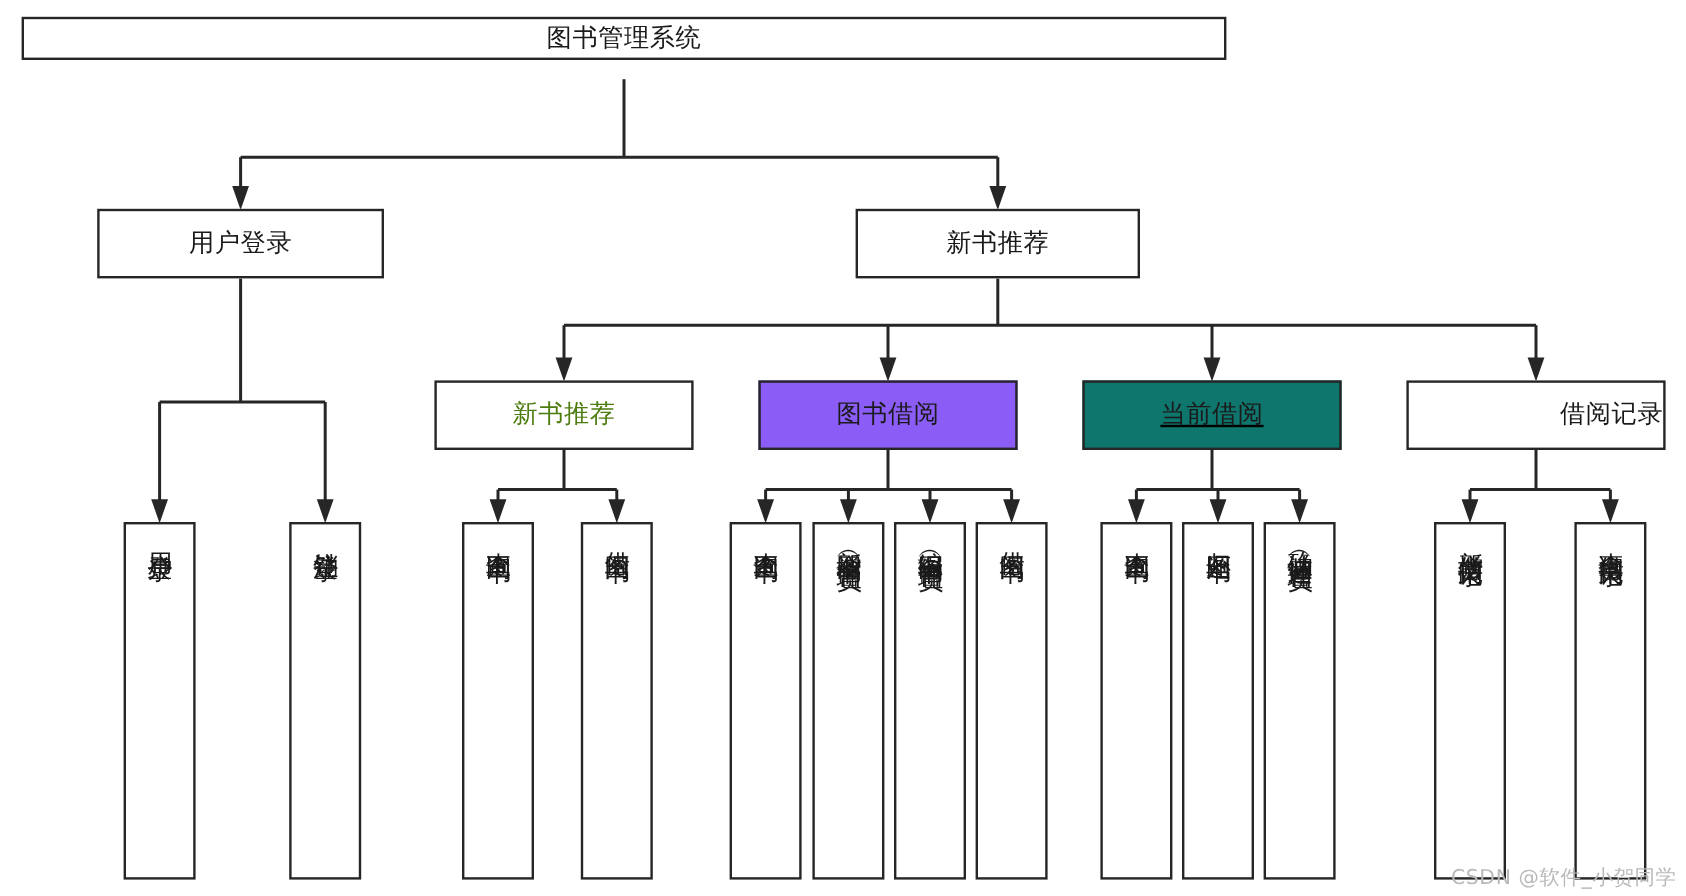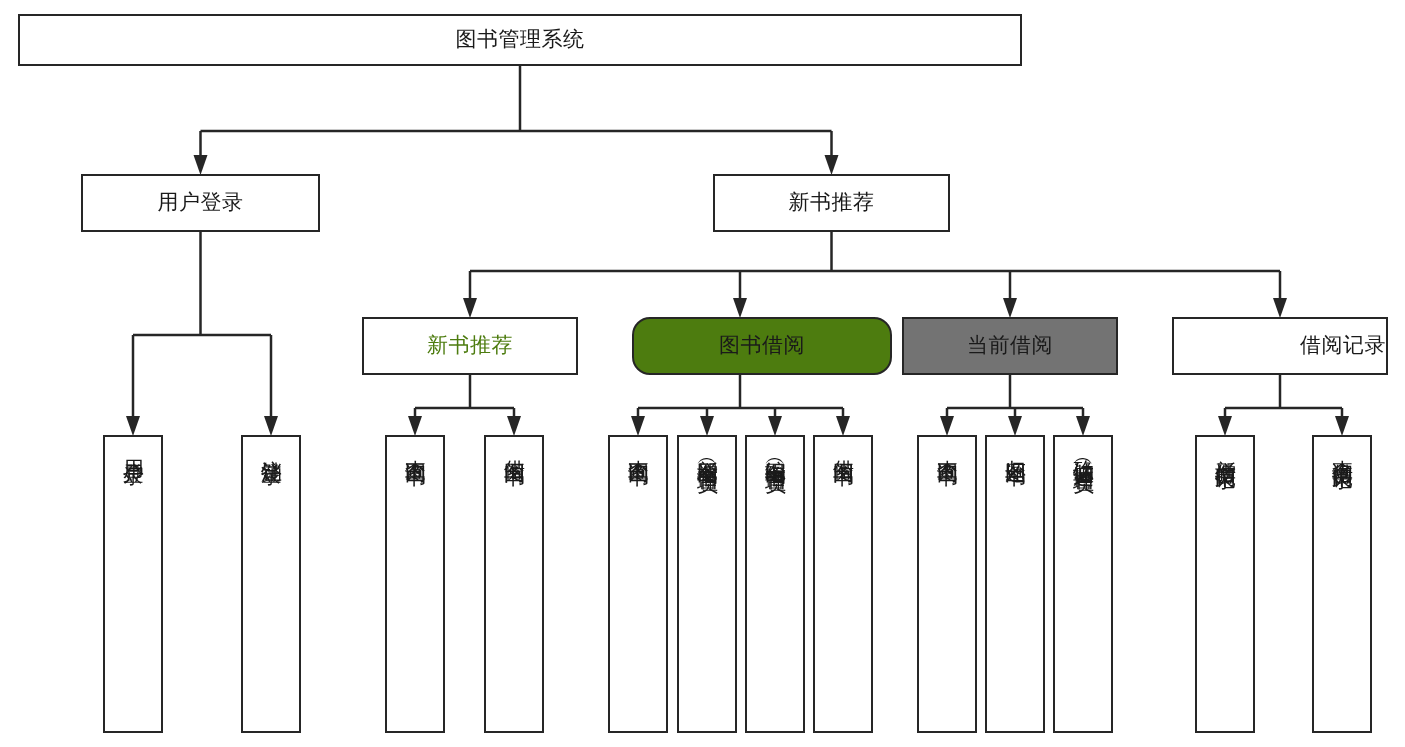--- a/index.html
+++ b/index.html
@@ -123,36 +123,36 @@
       <line x1="1083" y1="408" x2="1083" y2="421" stroke="#262626" stroke-width="2.5"></line>
       <polygon points="1076,416 1090,416 1083,436" fill="#262626"></polygon>
       <line x1="1280" y1="375" x2="1280" y2="408" stroke="#262626" stroke-width="2.5"></line>
       <line x1="1225" y1="408" x2="1342" y2="408" stroke="#262626" stroke-width="2.5"></line>
       <line x1="1225" y1="408" x2="1225" y2="421" stroke="#262626" stroke-width="2.5"></line>
       <polygon points="1218,416 1232,416 1225,436" fill="#262626"></polygon>
       <line x1="1342" y1="408" x2="1342" y2="421" stroke="#262626" stroke-width="2.5"></line>
       <polygon points="1335,416 1349,416 1342,436" fill="#262626"></polygon>
     </svg>
   <div id="node-layer">
-      <div class="node-box" style="left: 18px; top: 14px; width: 1004px; height: 52px; border-color: rgb(38, 38, 38); background: rgb(255, 255, 255);">
+      <div class="node-box" style="left: 18px; top: 14px; width: 1004px; height: 36px; border-color: rgb(38, 38, 38); background: rgb(255, 255, 255);">
         <span class="node-label" style="color: rgb(26, 26, 26);">图书管理系统</span>
       </div>
       <div class="node-box" style="left: 81px; top: 174px; width: 239px; height: 58px; border-color: rgb(38, 38, 38); background: rgb(255, 255, 255);">
         <span class="node-label" style="color: rgb(26, 26, 26);">用户登录</span>
       </div>
       <div class="node-box" style="left: 713px; top: 174px; width: 237px; height: 58px; border-color: rgb(38, 38, 38); background: rgb(255, 255, 255);">
         <span class="node-label" style="color: rgb(26, 26, 26);">新书推荐</span>
       </div>
       <div class="node-box" style="left: 362px; top: 317px; width: 216px; height: 58px; border-color: rgb(38, 38, 38); background: rgb(255, 255, 255);">
         <span class="node-label" style="color: #4d7c0f;">新书推荐</span>
       </div>
-      <div class="node-box" style="left: 632px; top: 317px; width: 260px; height: 58px; border-color: rgb(38, 38, 38); background: #4d7c0f; border-radius: 18px;">
+      <div class="node-box" style="left: 632px; top: 317px; width: 216px; height: 58px; border-color: rgb(38, 38, 38); background: #8b5cf6;">
         <span class="node-label" style="color: rgb(26, 26, 26);">图书借阅</span>
       </div>
-      <div class="node-box" style="left: 902px; top: 317px; width: 216px; height: 58px; border-color: rgb(38, 38, 38); background: #737373;">
+      <div class="node-box" style="left: 902px; top: 317px; width: 216px; height: 58px; border-color: rgb(38, 38, 38); background: #0f766e; text-decoration: underline;">
         <span class="node-label" style="color: rgb(26, 26, 26);">当前借阅</span>
       </div>
       <div class="node-box" style="left: 1172px; top: 317px; width: 216px; height: 58px; border-color: rgb(38, 38, 38); background: rgb(255, 255, 255); justify-content: flex-end;">
         <span class="node-label" style="color: rgb(26, 26, 26);">借阅记录</span>
       </div>
       <div class="node-box vertical" style="left: 103px; top: 435px; width: 60px; height: 298px; border-color: rgb(38, 38, 38); background: rgb(255, 255, 255);">
         <span class="node-label" style="color: rgb(26, 26, 26);">用户登录</span>
       </div>
       <div class="node-box vertical" style="left: 241px; top: 435px; width: 60px; height: 298px; border-color: rgb(38, 38, 38); background: rgb(255, 255, 255);">
         <span class="node-label" style="color: rgb(26, 26, 26);">注销登录</span>
@@ -184,13 +184,14 @@
       <div class="node-box vertical" style="left: 1053px; top: 435px; width: 60px; height: 298px; border-color: rgb(38, 38, 38); background: rgb(255, 255, 255);">
         <span class="node-label" style="color: rgb(26, 26, 26);">确认归还（管理员）</span>
       </div>
       <div class="node-box vertical" style="left: 1195px; top: 435px; width: 60px; height: 298px; border-color: rgb(38, 38, 38); background: rgb(255, 255, 255);">
         <span class="node-label" style="color: rgb(26, 26, 26);">新增借阅记录</span>
       </div>
       <div class="node-box vertical" style="left: 1312px; top: 435px; width: 60px; height: 298px; border-color: rgb(38, 38, 38); background: rgb(255, 255, 255);">
         <span class="node-label" style="color: rgb(26, 26, 26);">查询借阅记录</span>
       </div>
     </div>
+  <div id="watermark">CSDN @软件_小贺同学</div>
 </div>
 
 </body></html>

